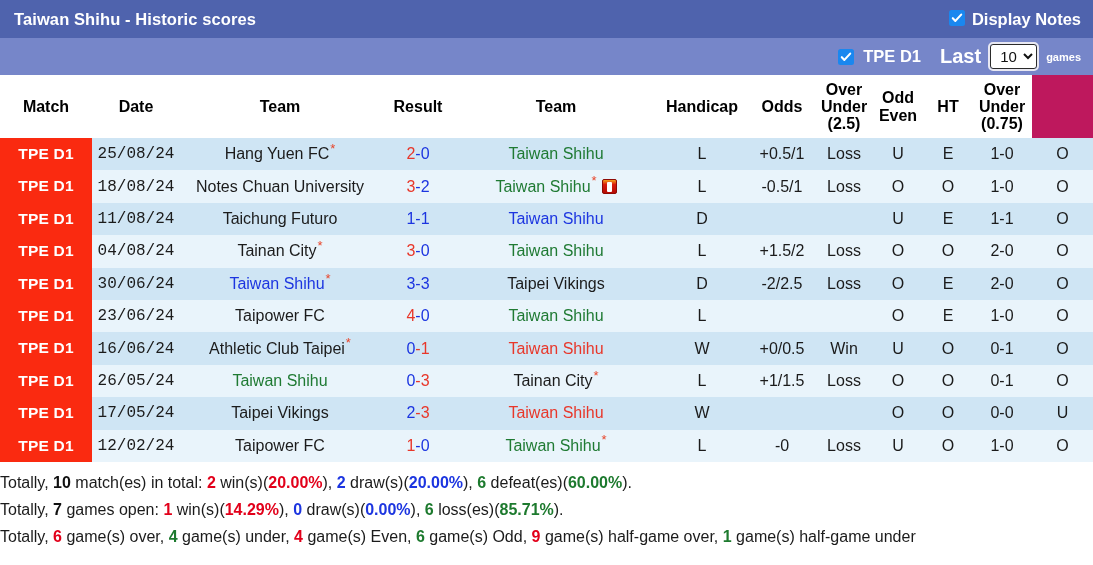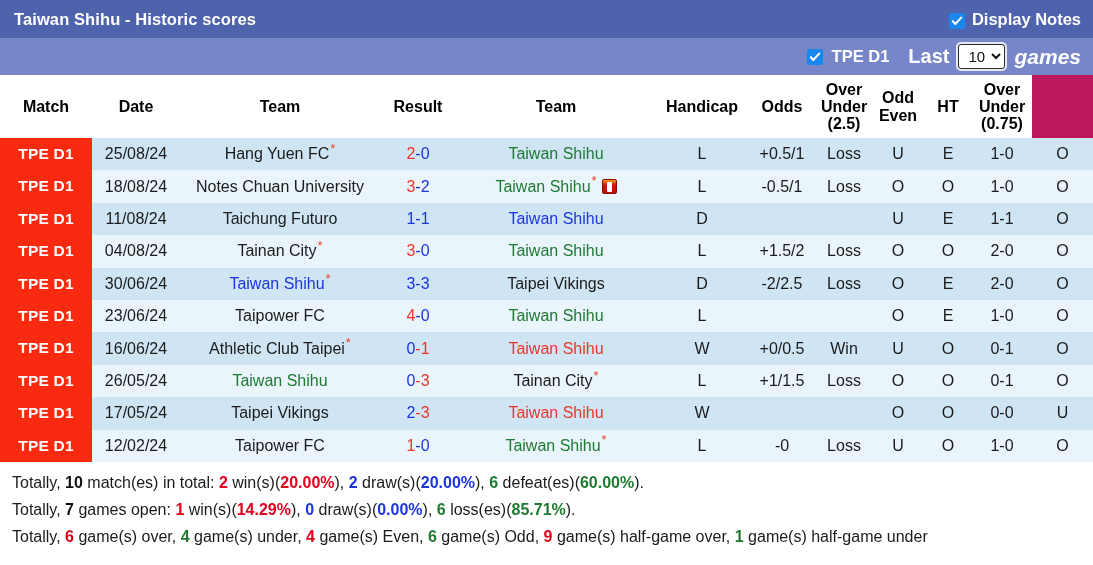--- a/index.html
+++ b/index.html
@@ -10,31 +10,31 @@
     -webkit-font-smoothing:antialiased;
   }
   .app{width:1093px;height:550px;position:relative;background:#be185d;display:flex;flex-direction:column;}
 
   
   .titlebar{
     height:45px;background:#4f63ad;display:flex;align-items:center;
     justify-content:space-between;padding:0 12px 0 14px;box-sizing:border-box;
   }
   .title-text{color:#ffffff;font-size:16.5px;font-weight:bold;letter-spacing:.1px;}
-  .title-right{display:flex;align-items:flex-end;gap:7px;padding-left:44px;}
+  .title-right{display:flex;align-items:flex-start;gap:7px;padding-left:44px;}
   .notes-label{color:#ffffff;font-size:16.5px;font-weight:bold;}
 
   
   .subbar{
     height:43px;background:#7686c9;display:flex;align-items:center;
     justify-content:flex-end;padding:0 12px 0 14px;box-sizing:border-box;gap:9px;
   }
   .league-label{color:#ffffff;font-size:16.5px;font-weight:bold;margin-right:10px;}
   .last-label{color:#ffffff;font-size:20px;font-weight:bold;}
-  .games-label{color:#ffffff;font-size:21px;font-weight:bold;font-style:italic;}
+  .games-label{color:#ffffff;font-size:11px;font-weight:bold;}
 
   
   .cbx{
     width:16px;height:16px;border-radius:2.5px;background:#1a87ef;
     display:inline-flex;align-items:center;justify-content:center;
     flex:0 0 auto;box-sizing:border-box;cursor:pointer;border:0;padding:0;
   }
   .cbx svg{display:block;}
 
   select.games-select{
@@ -57,21 +57,21 @@
     text-align:center;vertical-align:middle;white-space:nowrap;
   }
   tr.r-odd td{background:#cfe5f4;}
   tr.r-even td{background:#e9f4fb;}
 
   td.c-match{padding:0;width:92px;}
   .badge{
     background:#fa2a10;color:#fff;font-weight:bold;font-size:15.5px;
     height:32.4px;line-height:32.4px;text-align:center;letter-spacing:.2px;
   }
-  td.c-date{width:88px;font-size:15.5px;color:#1b1b1b;}
+  td.c-date{width:88px;font-size:15.5px;color:#1b1b1b;font-family:Liberation Mono, monospace;}
   td.c-home{width:200px;}
   td.c-score{width:76px;font-weight:normal;}
   td.c-away{width:200px;}
   td.c-res{width:40px;}
   td.c-hcp{width:92px;}
   td.c-odds{width:68px;}
   td.c-ou{width:56px;}
   td.c-oe{width:52px;}
   td.c-ht{width:48px;}
   td.c-ou2{width:60px;}
@@ -86,21 +86,21 @@
   .card:after{
     content:"";position:absolute;left:4px;top:2px;width:5px;height:10px;
     background:#fff;border-radius:1px;
   }
   .c-red{color:#e8372a;}
   .c-blue{color:#1c35e0;}
   .c-green{color:#1f7a33;}
   .c-black{color:#1b1b1b;}
 
   
-  .summary{padding:7px 8px 0 12px;box-sizing:border-box;background:#fff;}
+  .summary{padding:7px 8px 0 0;box-sizing:border-box;background:#fff;}
   .sline{font-size:16px;color:#1b1b1b;line-height:27px;white-space:nowrap;}
   .s-red{color:#e2001a;font-weight:bold;}
   .s-blue{color:#1c35e0;font-weight:bold;}
   .s-green{color:#1d7a2e;font-weight:bold;}
   .s-dk{color:#111;font-weight:bold;}
 </style>
 </head>
 <body>
 
 <div class="app">

